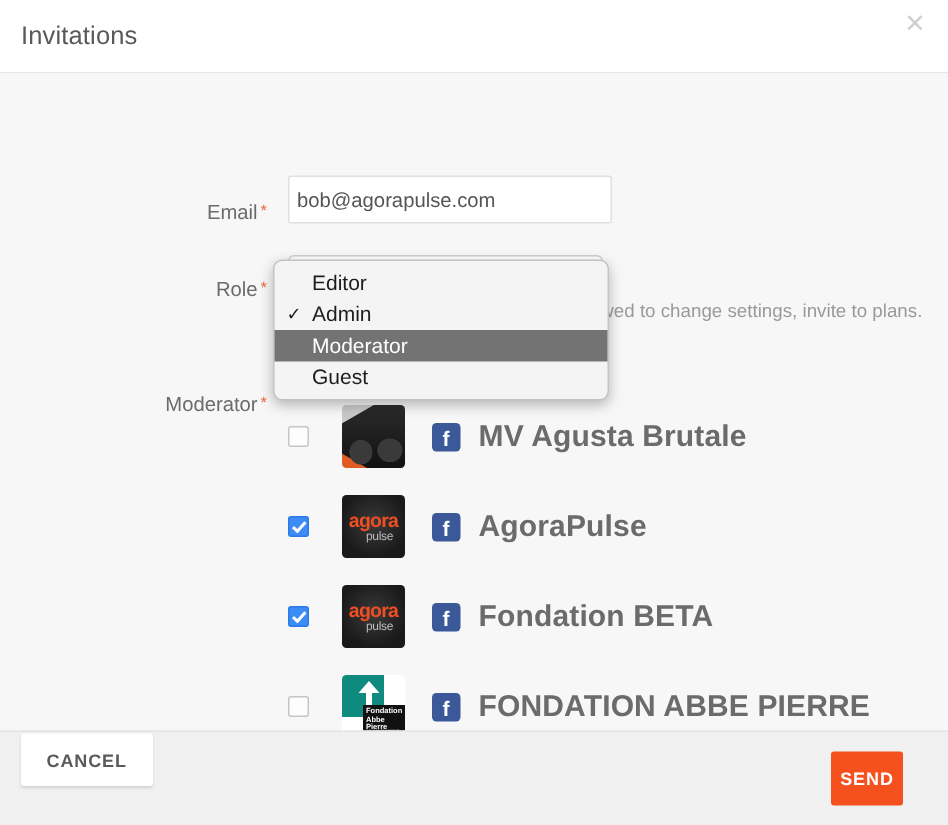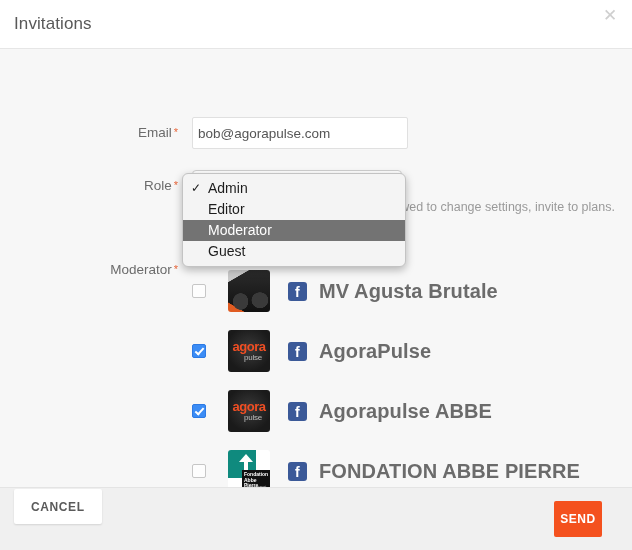--- a/index.html
+++ b/index.html
@@ -59,21 +59,21 @@
   .modal-body {
     flex: 1 1 auto;
     position: relative;
     background: #f7f7f7;
     overflow: hidden;
   }
 
   .form-row {
     position: absolute;
     display: flex;
-    align-items: flex-start;
+    align-items: flex-end;
   }
 
   .form-label {
     width: 78px;
     text-align: right;
     font-size: 13.5px;
     color: #6b6b6b;
     padding-top: 8px;
     white-space: nowrap;
   }
@@ -414,22 +414,22 @@
             <i class="up"></i>
               <i class="down"></i>
           </span>
         </div>
       </div>
     </div>
 
     <div class="role-hint">only one allowed to change settings, invite to plans.</div>
 
     <div class="role-dropdown">
+      <div class="dd-item">Editor</div>
       <div class="dd-item selected-mark">Admin</div>
-      <div class="dd-item">Editor</div>
       <div class="dd-item highlight">Moderator</div>
       <div class="dd-item">Guest</div>
     </div>
 
     <div class="form-row row-accounts">
       <div class="form-label">
         <span>Moderator</span><span class="req">*</span>
       </div>
     </div>
 
@@ -458,21 +458,21 @@
 
       <div class="account-row">
         <div class="acc-check checked"></div>
         <div class="acc-avatar av-agora">
           <div class="l1">agora</div>
           <div class="l2">pulse</div>
         </div>
         <div class="fb-badge">
             <span>f</span>
           </div>
-        <div class="acc-name">Agorapulse ABBE</div>
+        <div class="acc-name">Fondation BETA</div>
       </div>
 
       <div class="account-row">
         <div class="acc-check"></div>
         <div class="acc-avatar av-fondation">
           <div class="teal"></div>
           <div class="arrow"></div>
           <div class="stem"></div>
           <div class="blk">
             <div class="t1">Fondation</div>

